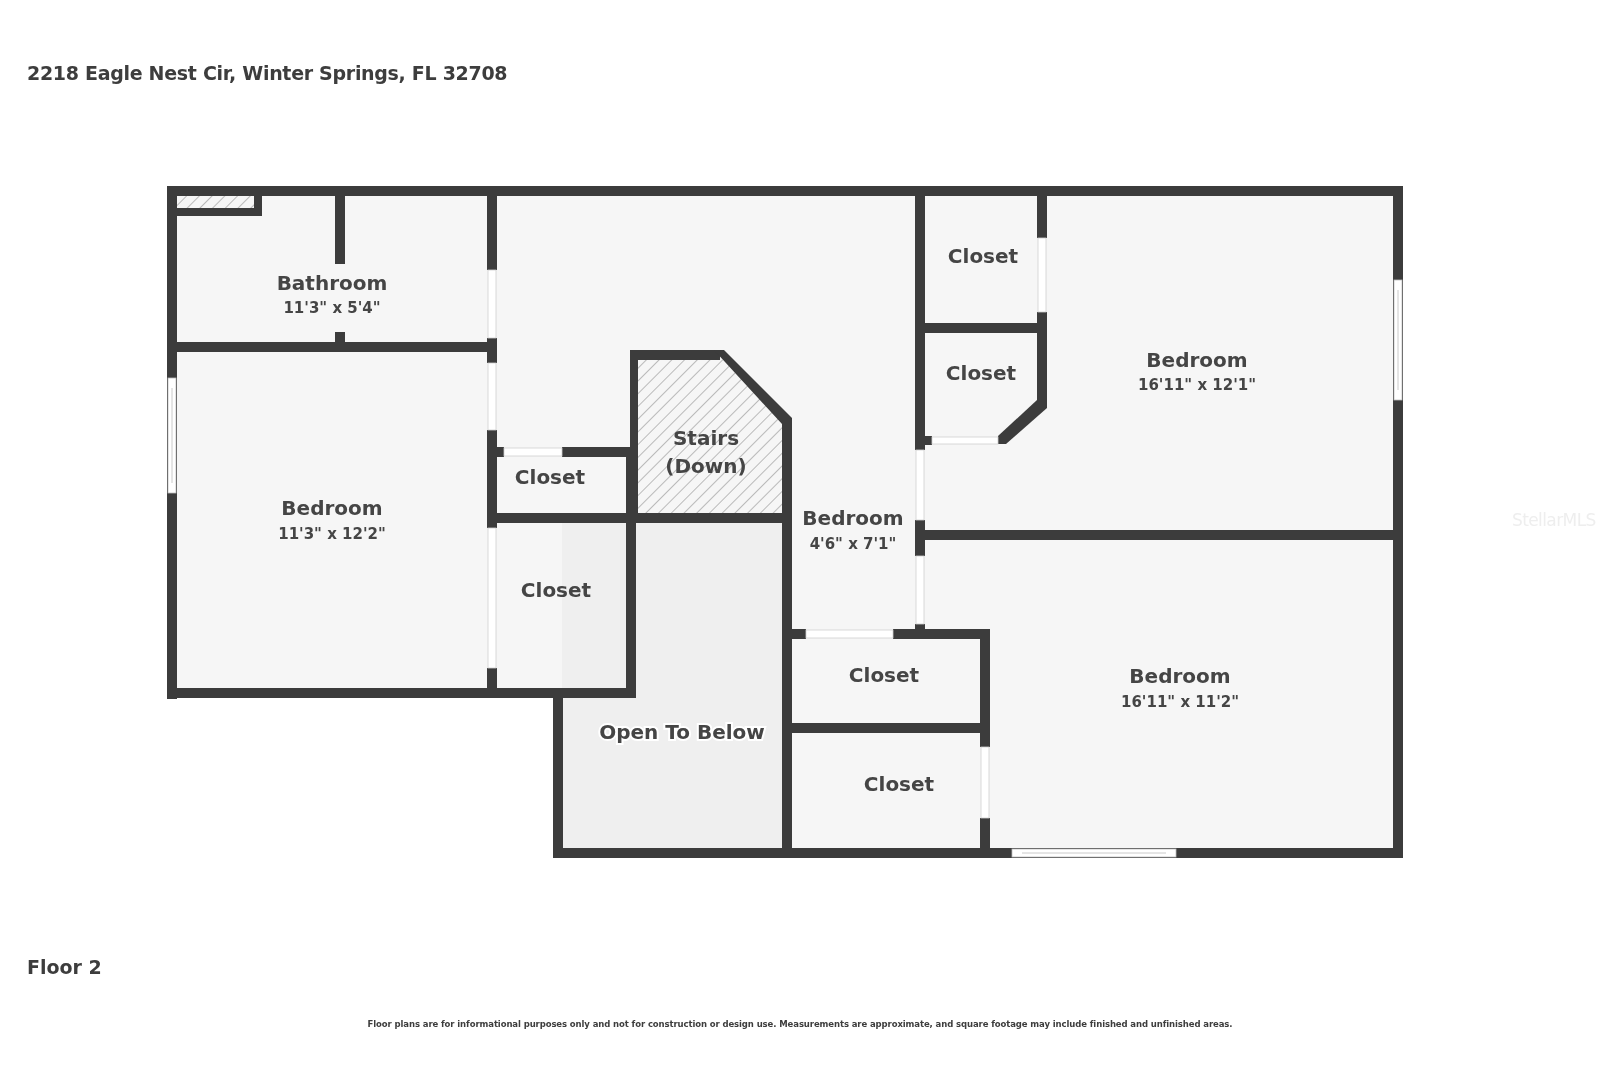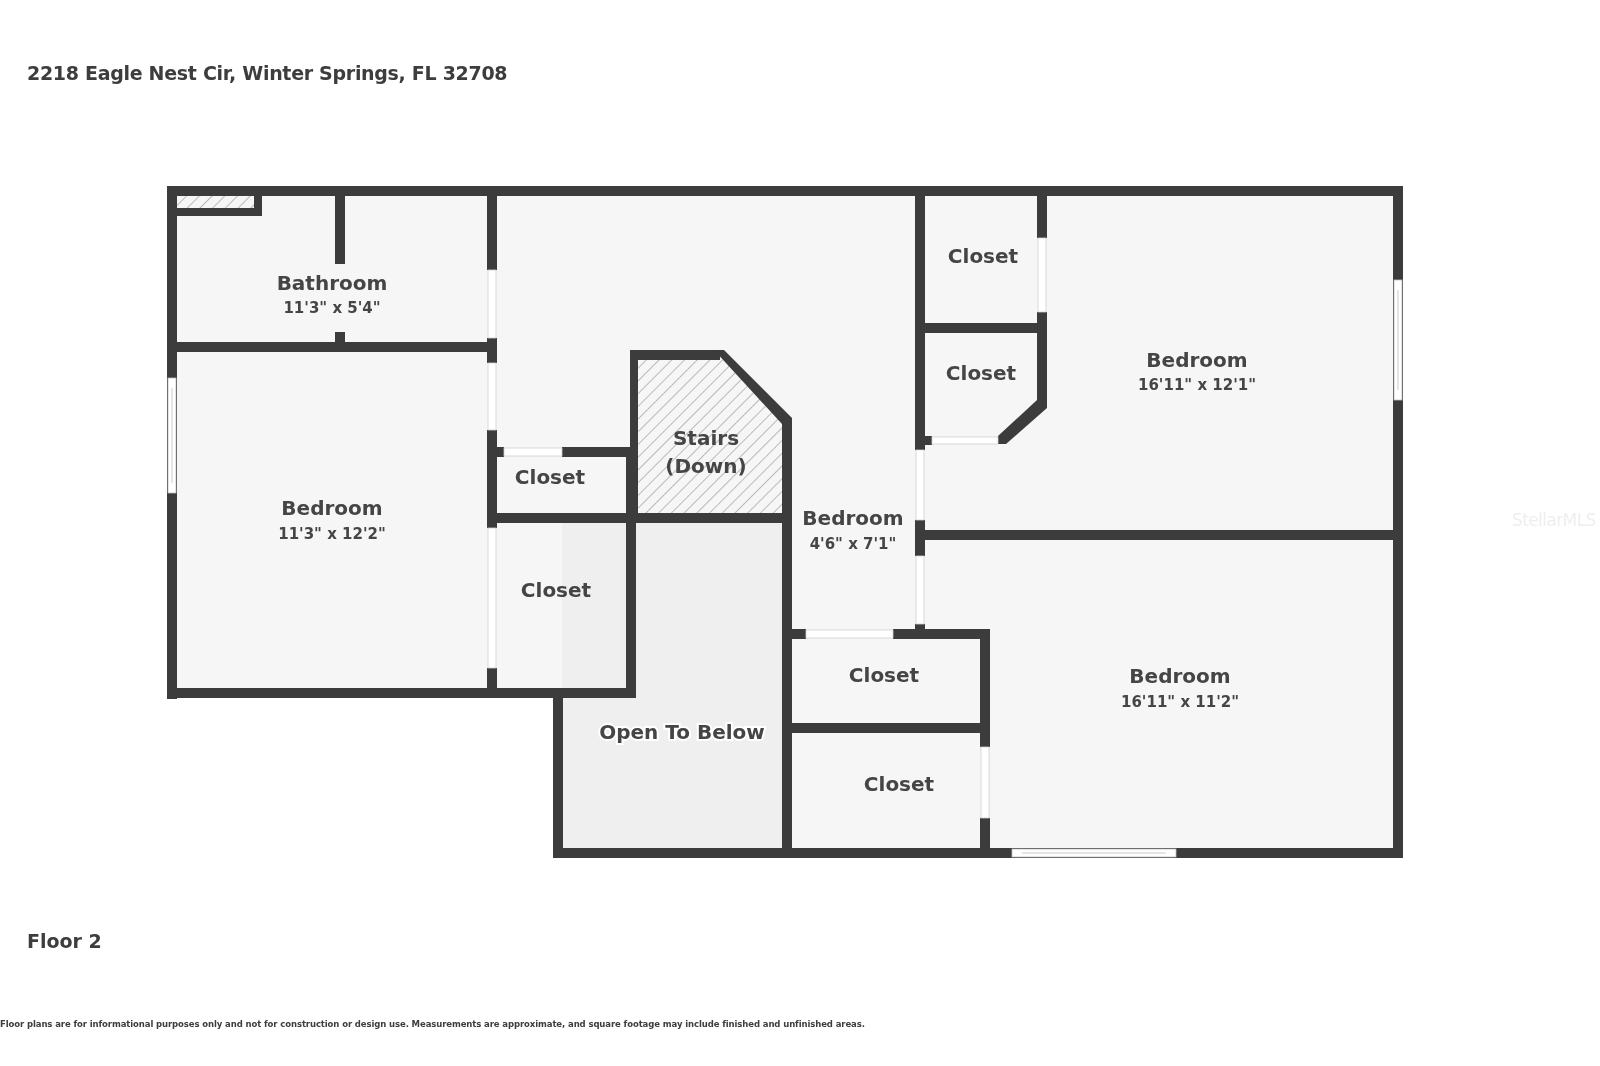--- a/index.html
+++ b/index.html
@@ -1,21 +1,21 @@
 <!DOCTYPE html>
 <html><head>
   <meta charset="utf-8">
   <style>
     html, body { margin: 0; padding: 0; background: #ffffff; }
     body { width: 1600px; height: 1066px; position: relative; overflow: hidden;
            font-family: "DejaVu Sans", "Liberation Sans", sans-serif; color: #3f3f3f; }
     .address { position: absolute; left: 27px; top: 62px; font-size: 19px; font-weight: bold;
                letter-spacing: -0.3px; color: #3d3d3d; white-space: nowrap; }
-    .floor-label { position: absolute; left: 27px; top: 930px; font-size: 19px; font-weight: bold; color: #3d3d3d; }
-    .disclaimer { position: absolute; left: 0; width: 1600px; top: 1019px; 
+    .floor-label { position: absolute; left: 27px; top: 956px; font-size: 19px; font-weight: bold; color: #3d3d3d; }
+    .disclaimer { position: absolute; left: 0; width: 1600px; top: 1019px; text-align: center;
                   font-size: 8.5px; font-weight: bold; color: #3d3d3d; white-space: nowrap; letter-spacing: -0.1px; }
     .watermark { position: absolute; left: 1512px; top: 510px; font-size: 17px; color: #eeeeee; letter-spacing: -0.6px; }
     svg#plan { position: absolute; left: 0; top: 0; }
     .room-name { font-family: "DejaVu Sans", "Liberation Sans", sans-serif; font-weight: bold; font-size: 20px; fill: #454545; }
     .room-dim  { font-family: "DejaVu Sans", "Liberation Sans", sans-serif; font-weight: bold; font-size: 15px; fill: #454545; }
   </style>
 </head>
 <body>
 
 <div class="address">2218 Eagle Nest Cir, Winter Springs, FL 32708</div>

